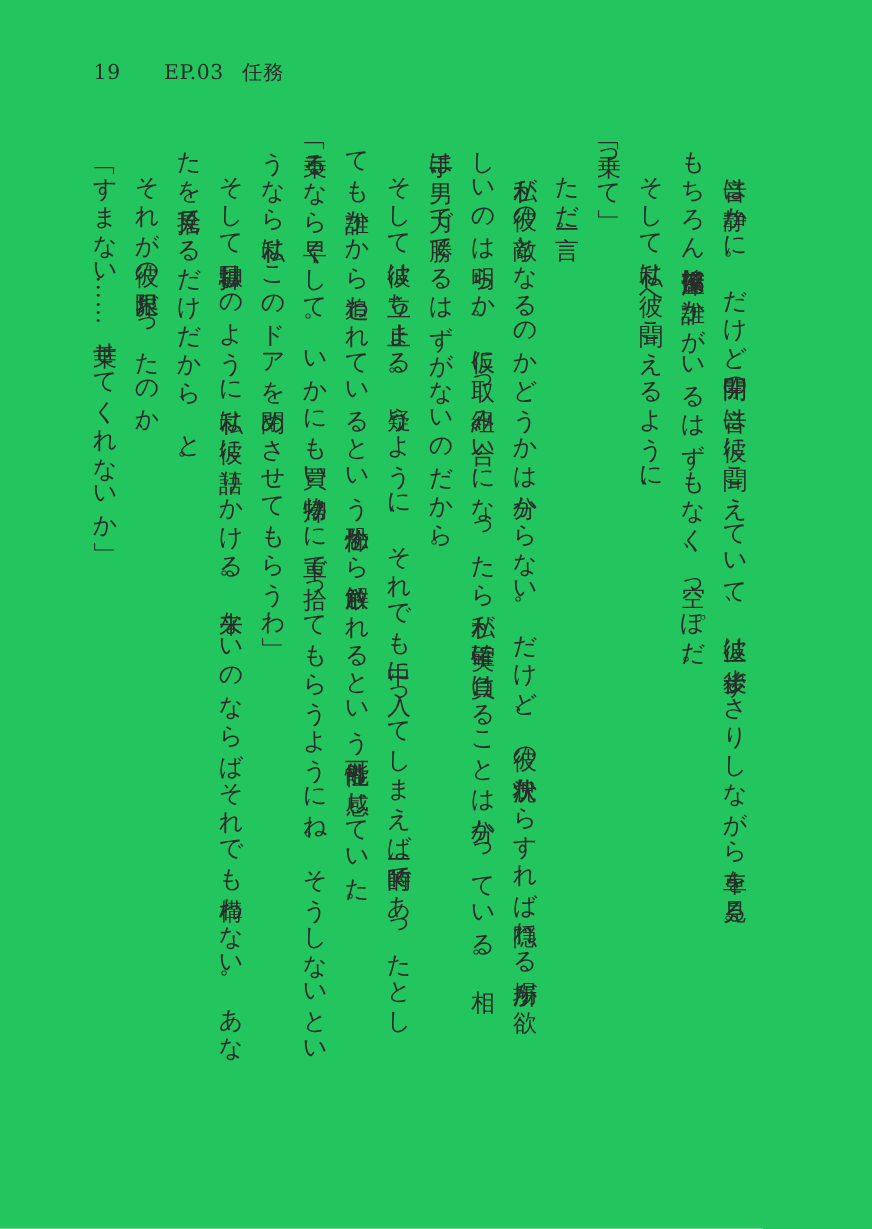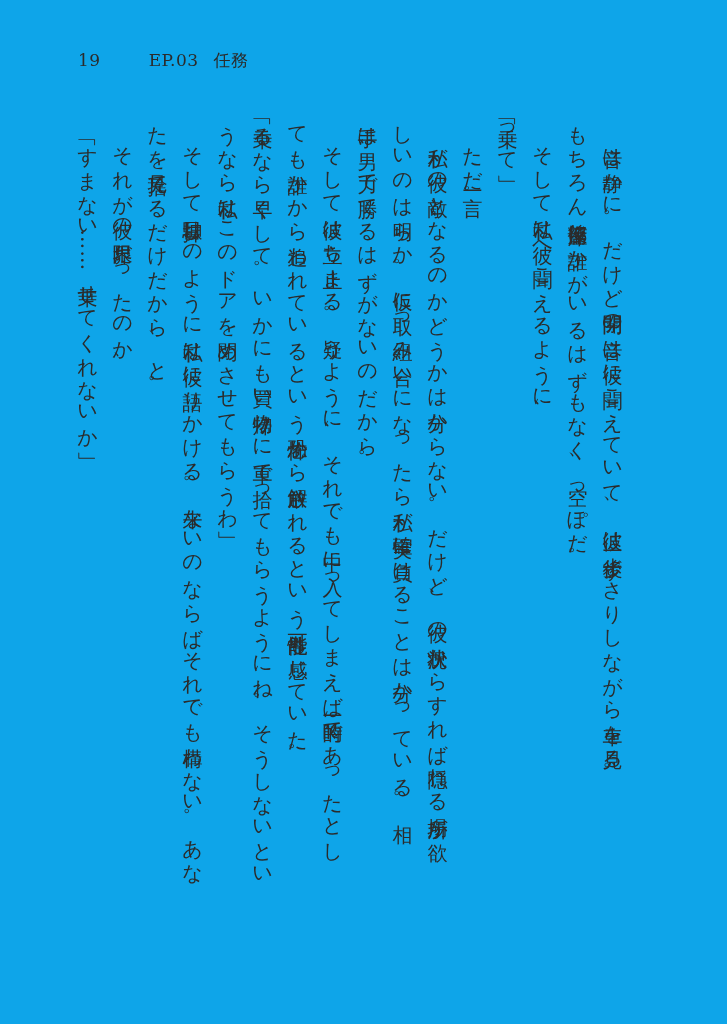--- a/index.html
+++ b/index.html
@@ -5,41 +5,40 @@
   html, body {
     margin: 0;
     padding: 0;
     background: #e8e8e8;
   }
   .page {
     position: relative;
     width: 727px;
     height: 1024px;
     margin: 0 auto;
-    background: #0ea5e9;
+    background: #22c55e;
     overflow: hidden;
     font-family: "DejaVu Serif", "Liberation Serif", serif;
     color: #2b2b2b;
   }
   .running-header {
     position: absolute;
     top: 49px;
     left: 78px;
     display: flex;
     align-items: baseline;
     font-size: 17px;
     letter-spacing: 0.5px;
     color: #2b2b2b;
   }
   .running-header .page-number {
     margin-right: 36px;
   }
   .running-header .episode {
     margin-right: 15px;
-    margin-left: 12px;
   }
   .body-text {
     position: absolute;
     top: 112px;
     right: 97px;
     height: 843px;
     writing-mode: vertical-rl;
     text-orientation: mixed;
     font-size: 20px;
     line-height: 35px;

